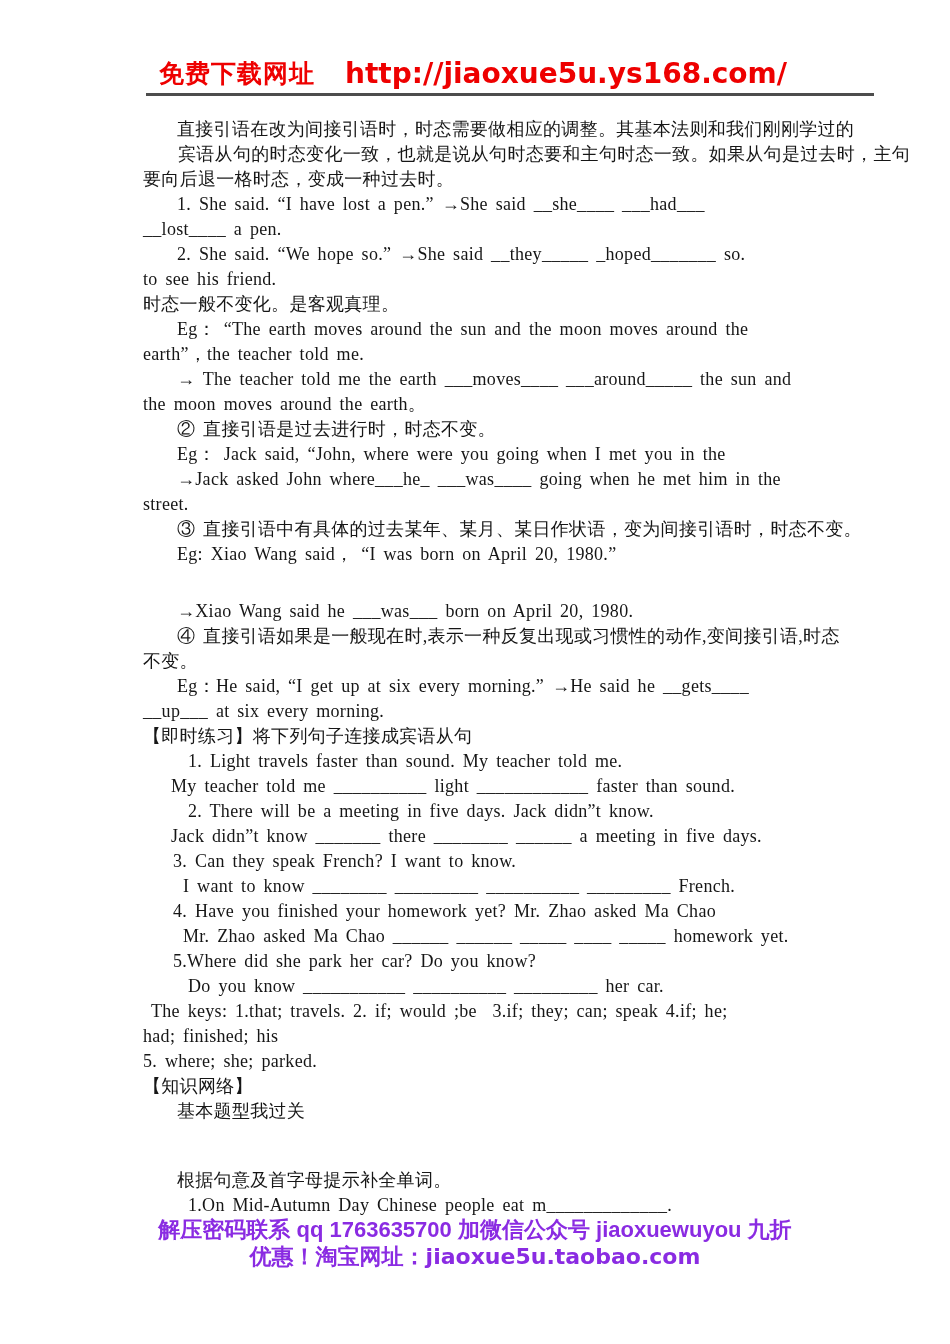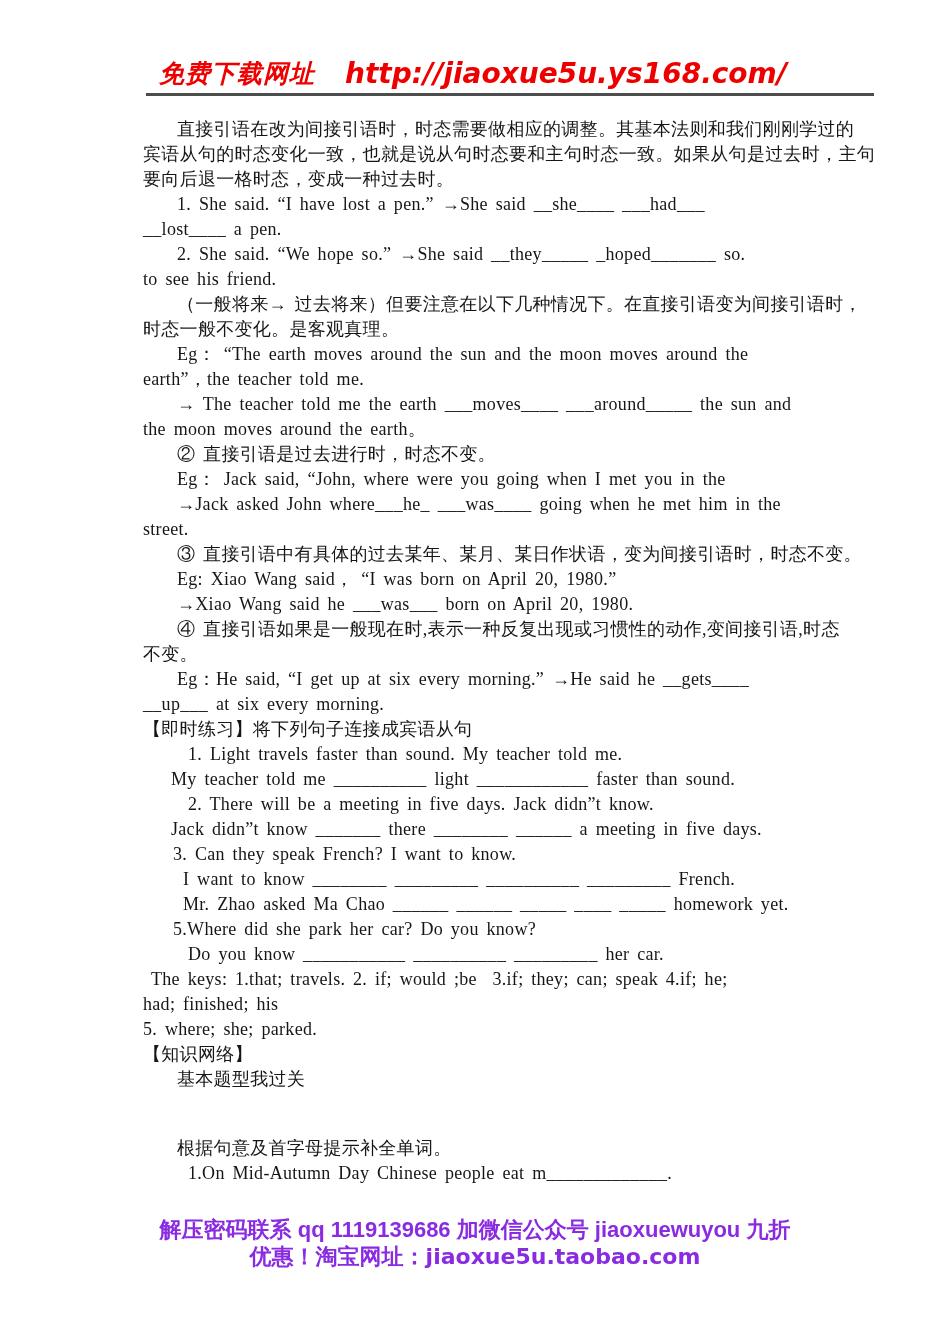--- a/index.html
+++ b/index.html
@@ -14,21 +14,20 @@
     position: relative;
     width: 950px; height: 1344px;
     background: #ffffff;
   }
   
   .header {
     position: absolute;
     top: 57px; left: 0; right: 4px;
     text-align: center;
     white-space: nowrap;
-    font-style: italic;
   }
   .header-label {
     font-family: "Liberation Sans", "DejaVu Sans", sans-serif;
     font-weight: bold;
     font-size: 25px;
     color: #ee0000;
     letter-spacing: 1px;
     vertical-align: middle;
   }
   .header-url {
@@ -84,60 +83,60 @@
 <div class="page">
 
   <div class="header">
     <span class="header-label">免费下载网址</span><span class="header-url">http://jiaoxue5u.ys168.com/</span>
   </div>
 
   <div class="header-rule"></div>
 
   <div class="content">
       <div class="doc-line" style="padding-left: 34px;">直接引语在改为间接引语时，时态需要做相应的调整。其基本法则和我们刚刚学过的</div>
-      <div class="doc-line" style="padding-left: 0px;">宾语从句的时态变化一致，也就是说从句时态要和主句时态一致。如果从句是过去时，主句</div>
+      <div class="doc-line" style="padding-left: 0px; margin-left: 35px;">宾语从句的时态变化一致，也就是说从句时态要和主句时态一致。如果从句是过去时，主句</div>
       <div class="doc-line" style="padding-left: 0px;">要向后退一格时态，变成一种过去时。</div>
       <div class="doc-line" style="padding-left: 34px;">1. She said. “I have lost a pen.” →She said __she____ ___had___</div>
       <div class="doc-line" style="padding-left: 0px;">__lost____ a pen.</div>
       <div class="doc-line" style="padding-left: 34px;">2. She said. “We hope so.” →She said __they_____ _hoped_______ so.</div>
       <div class="doc-line" style="padding-left: 0px;">to see his friend.</div>
-      <div class="doc-line" style="padding-left: 34px;">（一般将来→ 过去将来）但要注意在以下几种情况下。在直接引语变为间接引语时，</div>
       <div class="doc-line" style="padding-left: 0px;">时态一般不变化。是客观真理。</div>
       <div class="doc-line" style="padding-left: 34px;">Eg： “The earth moves around the sun and the moon moves around the</div>
       <div class="doc-line" style="padding-left: 0px;">earth”，the teacher told me.</div>
       <div class="doc-line" style="padding-left: 34px;">→ The teacher told me the earth ___moves____ ___around_____ the sun and</div>
       <div class="doc-line" style="padding-left: 0px;">the moon moves around the earth。</div>
       <div class="doc-line" style="padding-left: 34px;">② 直接引语是过去进行时，时态不变。</div>
       <div class="doc-line" style="padding-left: 34px;">Eg： Jack said, “John, where were you going when I met you in the</div>
       <div class="doc-line" style="padding-left: 34px;">→Jack asked John where___he_ ___was____ going when he met him in the</div>
       <div class="doc-line" style="padding-left: 0px;">street.</div>
       <div class="doc-line" style="padding-left: 34px;">③ 直接引语中有具体的过去某年、某月、某日作状语，变为间接引语时，时态不变。</div>
       <div class="doc-line" style="padding-left: 34px;">Eg: Xiao Wang said， “I was born on April 20, 1980.”</div>
-      <div class="doc-line" style="padding-left: 34px;">→Xiao Wang said he ___was___ born on April 20, 1980.</div>
+      <div class="doc-line" style="padding-left: 34px; margin-top: 32px;">→Xiao Wang said he ___was___ born on April 20, 1980.</div>
       <div class="doc-line" style="padding-left: 34px;">④ 直接引语如果是一般现在时,表示一种反复出现或习惯性的动作,变间接引语,时态</div>
       <div class="doc-line" style="padding-left: 0px;">不变。</div>
       <div class="doc-line" style="padding-left: 34px;">Eg：He said, “I get up at six every morning.” →He said he __gets____</div>
       <div class="doc-line" style="padding-left: 0px;">__up___ at six every morning.</div>
       <div class="doc-line" style="padding-left: 0px;">【即时练习】将下列句子连接成宾语从句</div>
       <div class="doc-line" style="padding-left: 45px;">1. Light travels faster than sound. My teacher told me.</div>
       <div class="doc-line" style="padding-left: 28px;">My teacher told me __________ light ____________ faster than sound.</div>
       <div class="doc-line" style="padding-left: 45px;">2. There will be a meeting in five days. Jack didn”t know.</div>
       <div class="doc-line" style="padding-left: 28px;">Jack didn”t know _______ there ________ ______ a meeting in five days.</div>
       <div class="doc-line" style="padding-left: 30px;">3. Can they speak French? I want to know.</div>
       <div class="doc-line" style="padding-left: 40px;">I want to know ________ _________ __________ _________ French.</div>
+      <div class="doc-line" style="padding-left: 30px;">4. Have you finished your homework yet? Mr. Zhao asked Ma Chao</div>
       <div class="doc-line" style="padding-left: 40px;">Mr. Zhao asked Ma Chao ______ ______ _____ ____ _____ homework yet.</div>
       <div class="doc-line" style="padding-left: 30px;">5.Where did she park her car? Do you know?</div>
       <div class="doc-line" style="padding-left: 45px;">Do you know ___________ __________ _________ her car.</div>
       <div class="doc-line" style="padding-left: 8px;">The keys: 1.that; travels. 2. if; would ;be  3.if; they; can; speak 4.if; he;</div>
       <div class="doc-line" style="padding-left: 0px;">had; finished; his</div>
       <div class="doc-line" style="padding-left: 0px;">5. where; she; parked.</div>
       <div class="doc-line" style="padding-left: 0px;">【知识网络】</div>
       <div class="doc-line" style="padding-left: 34px;">基本题型我过关</div>
       <div class="doc-line" style="padding-left: 34px; margin-top: 44px;">根据句意及首字母提示补全单词。</div>
       <div class="doc-line" style="padding-left: 45px;">1.On Mid-Autumn Day Chinese people eat m_____________.</div>
     </div>
 
   <div class="footer">
-    <div>解压密码联系 qq 1119139686  加微信公众号 jiaoxuewuyou  九折</div>
+    <div>解压密码联系 qq 1763635700  加微信公众号 jiaoxuewuyou  九折</div>
     <div><span>优惠！淘宝网址：</span><span class="footer-url">jiaoxue5u.taobao.com</span></div>
   </div>
 
 </div>
 
 </body></html>

